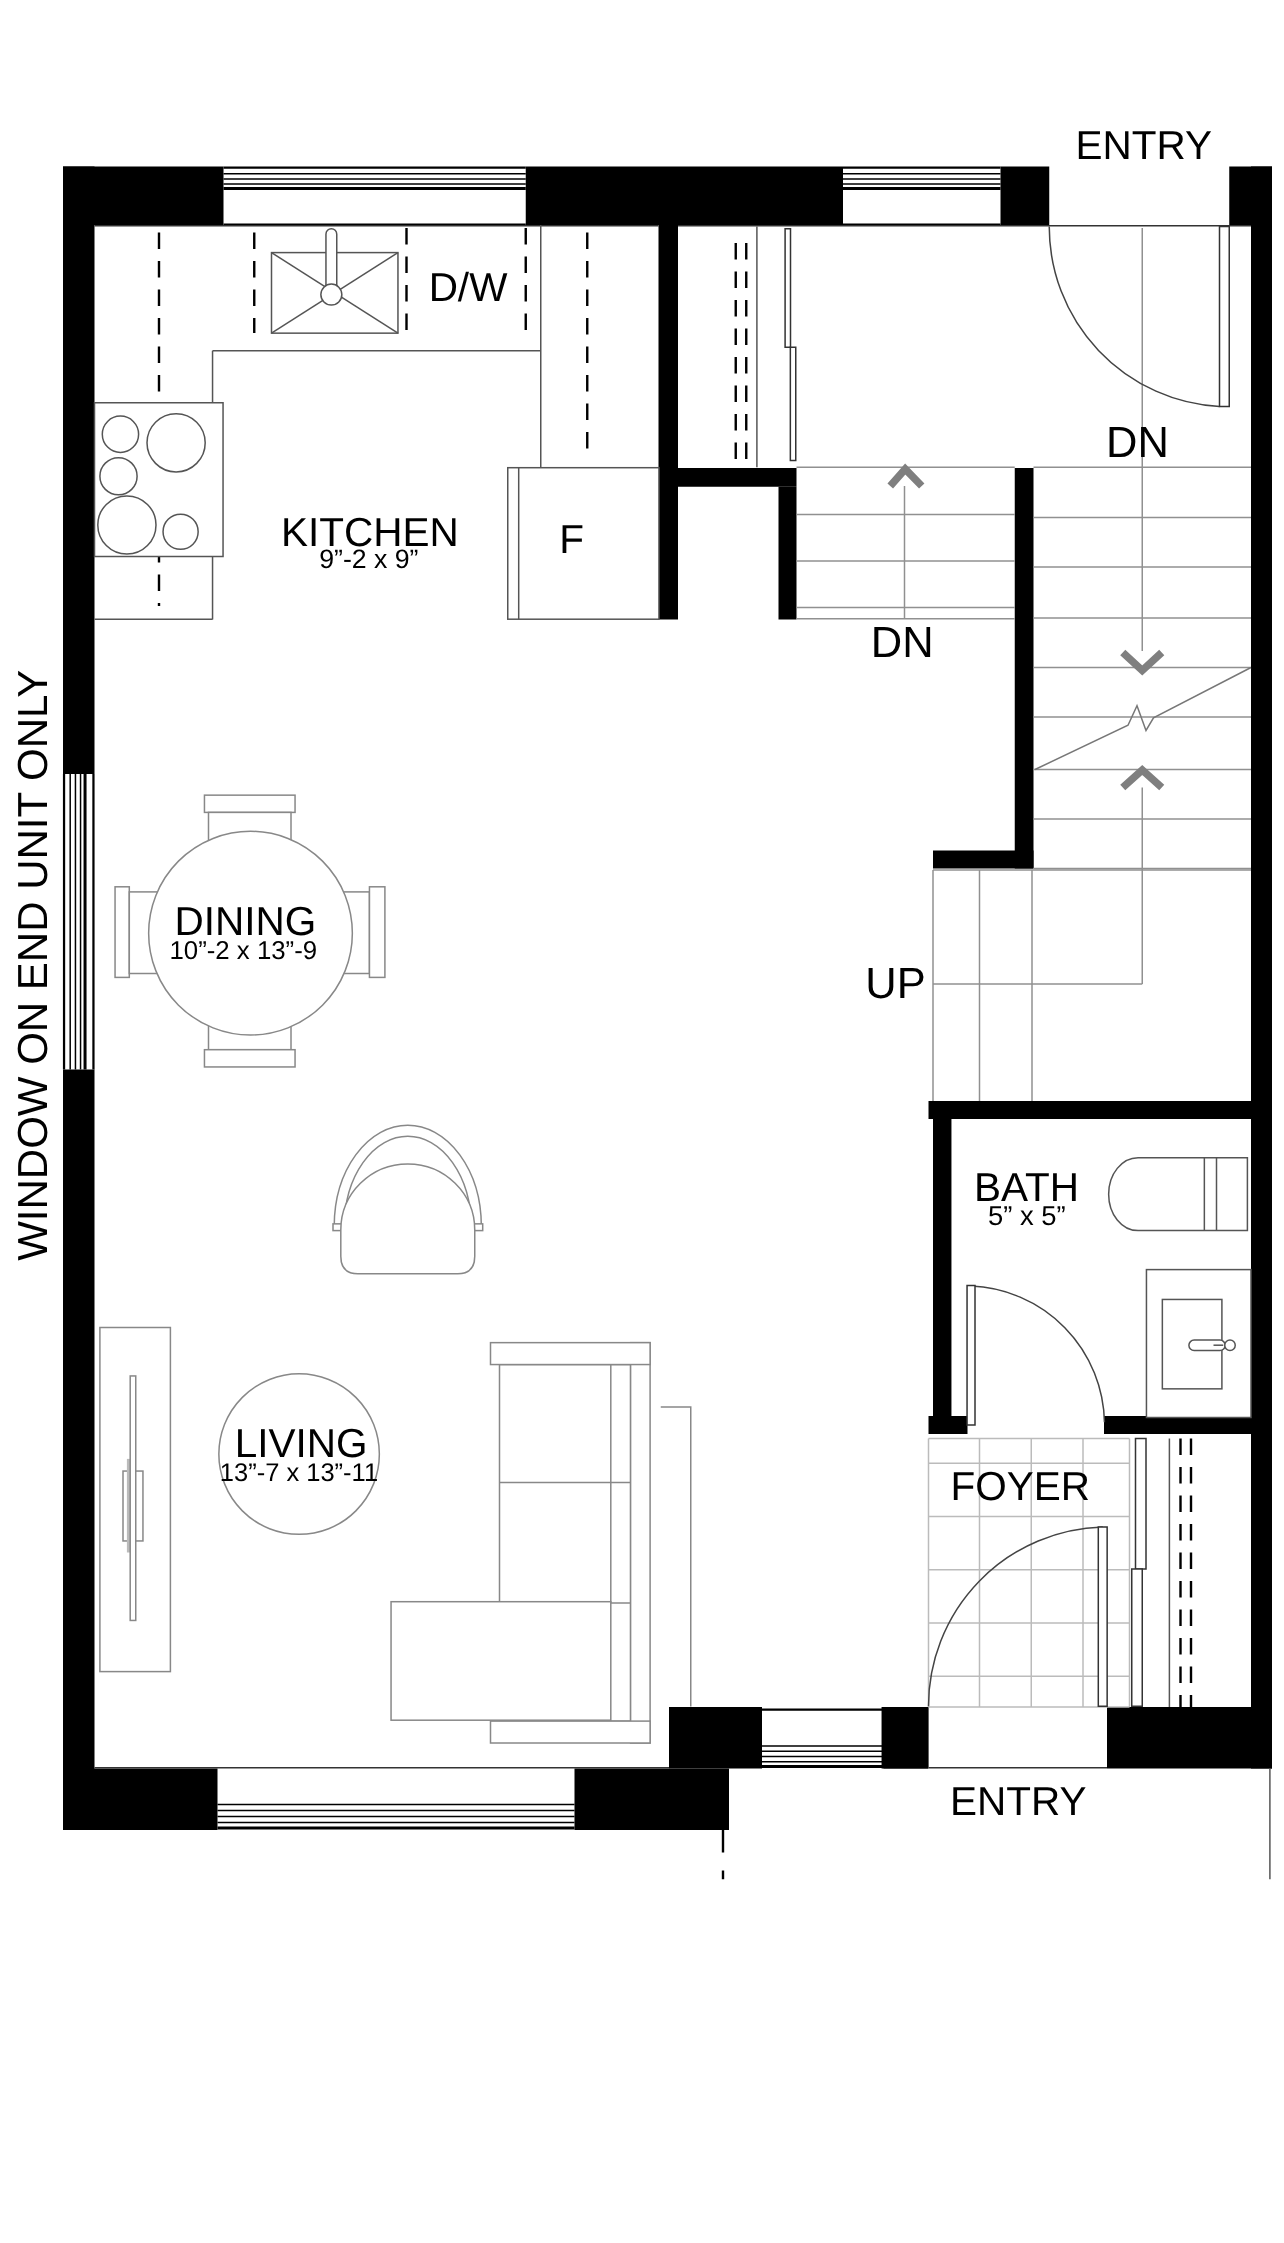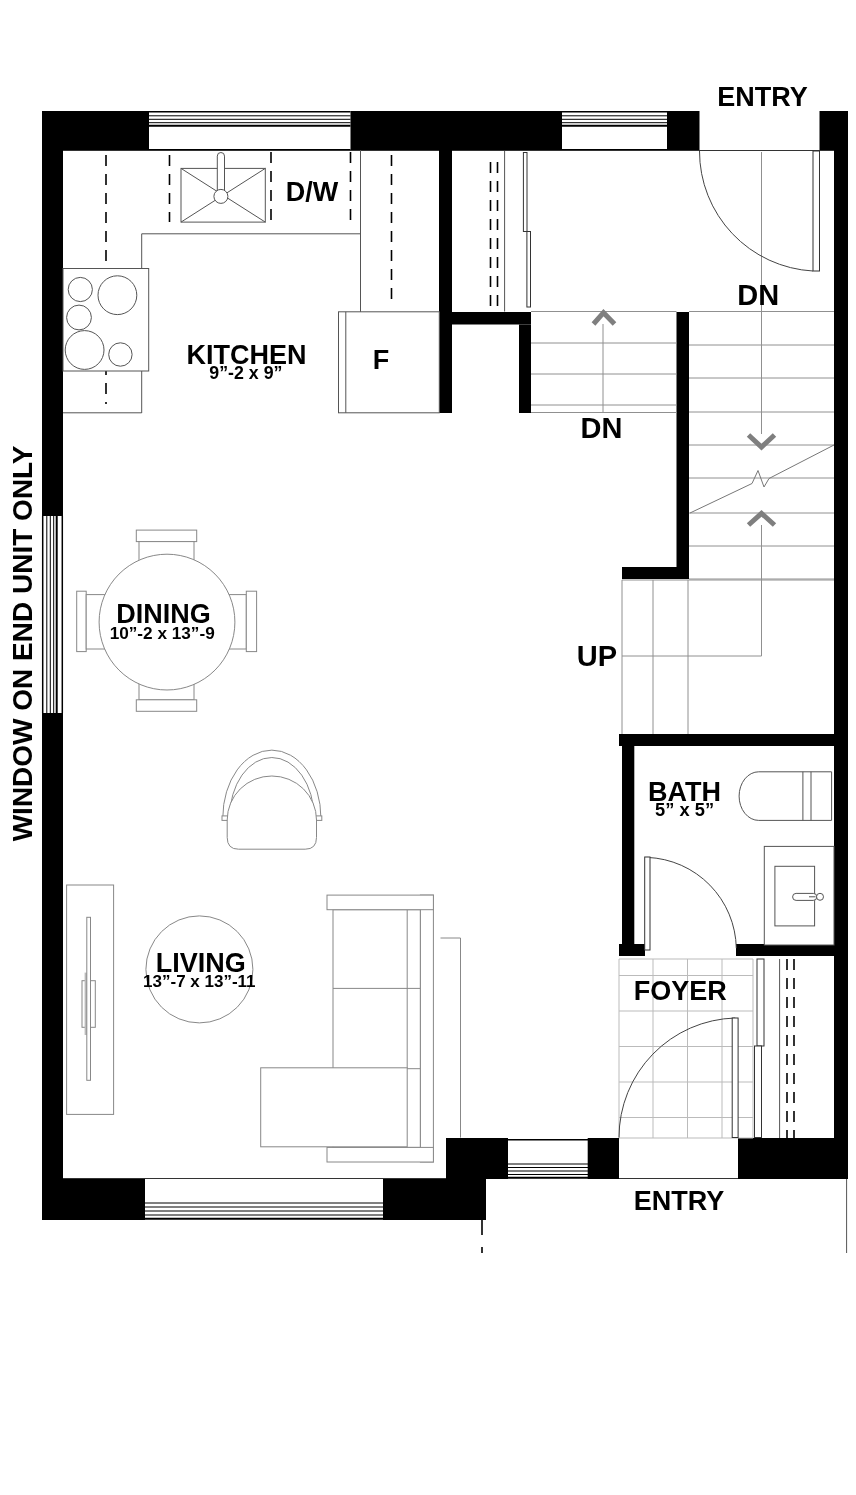--- a/index.html
+++ b/index.html
@@ -1,16 +1,16 @@
 <!DOCTYPE html>
 <html><head>
 <meta charset="utf-8">
 <style>
   html,body{margin:0;padding:0;background:#fff;}
-  #plan{position:relative;width:856px;height:1253px;background:#fff;overflow:hidden;font-weight:bold;}
+  #plan{position:relative;width:856px;height:1253px;background:#fff;overflow:hidden;}
   svg text{font-family:"Liberation Sans",sans-serif;fill:#000;}
 </style>
 </head>
 <body>
 <div id="plan">
 <svg width="856" height="1495" viewBox="0 0 856 1495">
 <rect x="0" y="0" width="856" height="1495" fill="#ffffff"></rect>
 
 <g fill="#000000" stroke="none">
 

